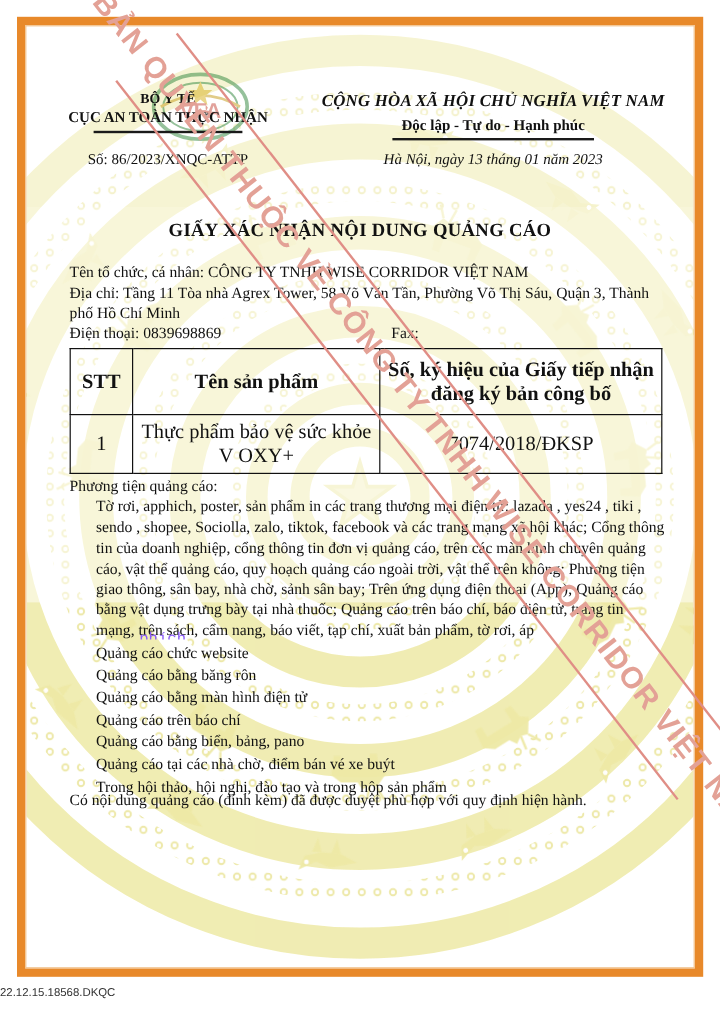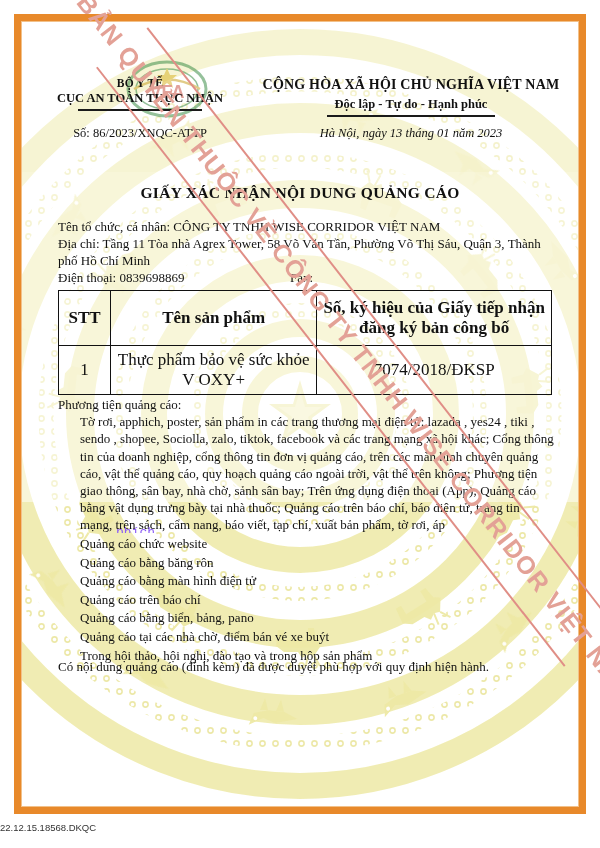--- a/index.html
+++ b/index.html
@@ -83,20 +83,21 @@
   .hdr-left .hdr-line2 {
     font-size: 12.5px;
     font-weight: bold;
     margin-top: 2px;
     white-space: nowrap;
   }
   .hdr-right .hdr-line1 {
     font-size: 14px;
     font-weight: bold;
     white-space: nowrap;
+    font-style: italic;
   }
   .hdr-right .hdr-line2 {
     font-size: 12.5px;
     font-weight: bold;
     margin-top: 4px;
   }
   .rule {
     height: 1.6px;
     background: #1a1a1a;
     margin: 3px auto 0 auto;
@@ -143,20 +144,21 @@
   .org-info {
     position: absolute;
     left: 36px; top: 196px;
     width: 492px;
     font-size: 13px;
     line-height: 17px;
   }
   .org-info .row { white-space: normal; }
   .org-phone-row {
     display: flex;
+    gap: 36px;
   }
   .org-phone { width: 232px; }
 
   
   .tbl {
     position: absolute;
     left: 36px; top: 268px;
     width: 494px;
     border-collapse: collapse;
     font-size: 17px;

